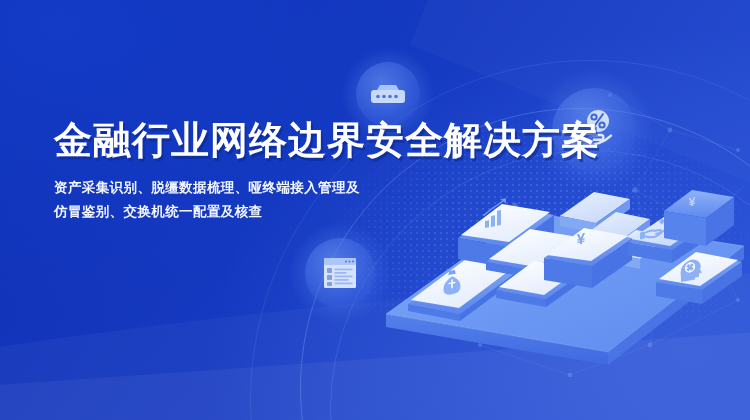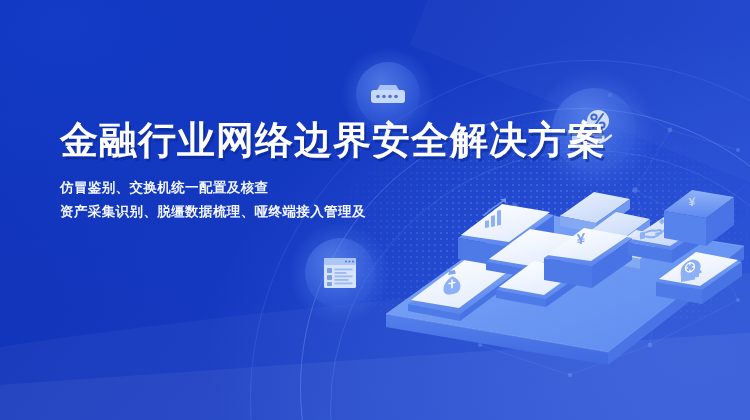--- a/index.html
+++ b/index.html
@@ -81,21 +81,21 @@
     border-radius: 50%;
     background: radial-gradient(circle at 38% 30%, rgba(120,162,250,0.42), rgba(58,100,225,0.30) 70%, rgba(50,92,220,0.12) 100%);
   }
   .badge svg { position: relative; z-index: 2; }
 
   .badge-router { left: 356px; top: 62px; width: 64px; height: 64px; }
   .badge-percent { left: 552px; top: 88px; width: 84px; height: 84px; }
   .badge-doc    { left: 305px; top: 238px; width: 70px; height: 70px; }
 
   
-  .text-block { position: absolute; left: 60px; top: 118px; z-index: 6; }
+  .text-block { position: absolute; left: 54px; top: 118px; z-index: 6; }
 
   .title {
     font-size: 38px;
     font-weight: 700;
     color: #FFFFFF;
     letter-spacing: 1px;
     line-height: 1.16;
     white-space: nowrap;
     text-shadow: 2px 3px 0 rgba(10,38,140,0.55);
   }
@@ -344,18 +344,18 @@
       <path d="M328,32 L328,60 L356,39 L356,11 Z" fill="#4A74E6"></path>
       <g transform="translate(314,20) skewY(-10)">
         <text x="0" y="0" text-anchor="middle" font-family="'Liberation Sans', sans-serif" font-size="12" font-weight="700" fill="#C3D7FA">¥</text>
       </g>
     </g>
   </svg>
 
   <div class="text-block">
     <div class="title">金融行业网络边界安全解决方案</div>
     <div class="subtitle">
+      <div>资产采集识别、脱缰数据梳理、哑终端接入管理及</div>
       <div>仿冒鉴别、交换机统一配置及核查</div>
-      <div>资产采集识别、脱缰数据梳理、哑终端接入管理及</div>
     </div>
   </div>
 
 </div>
 
 </body></html>

